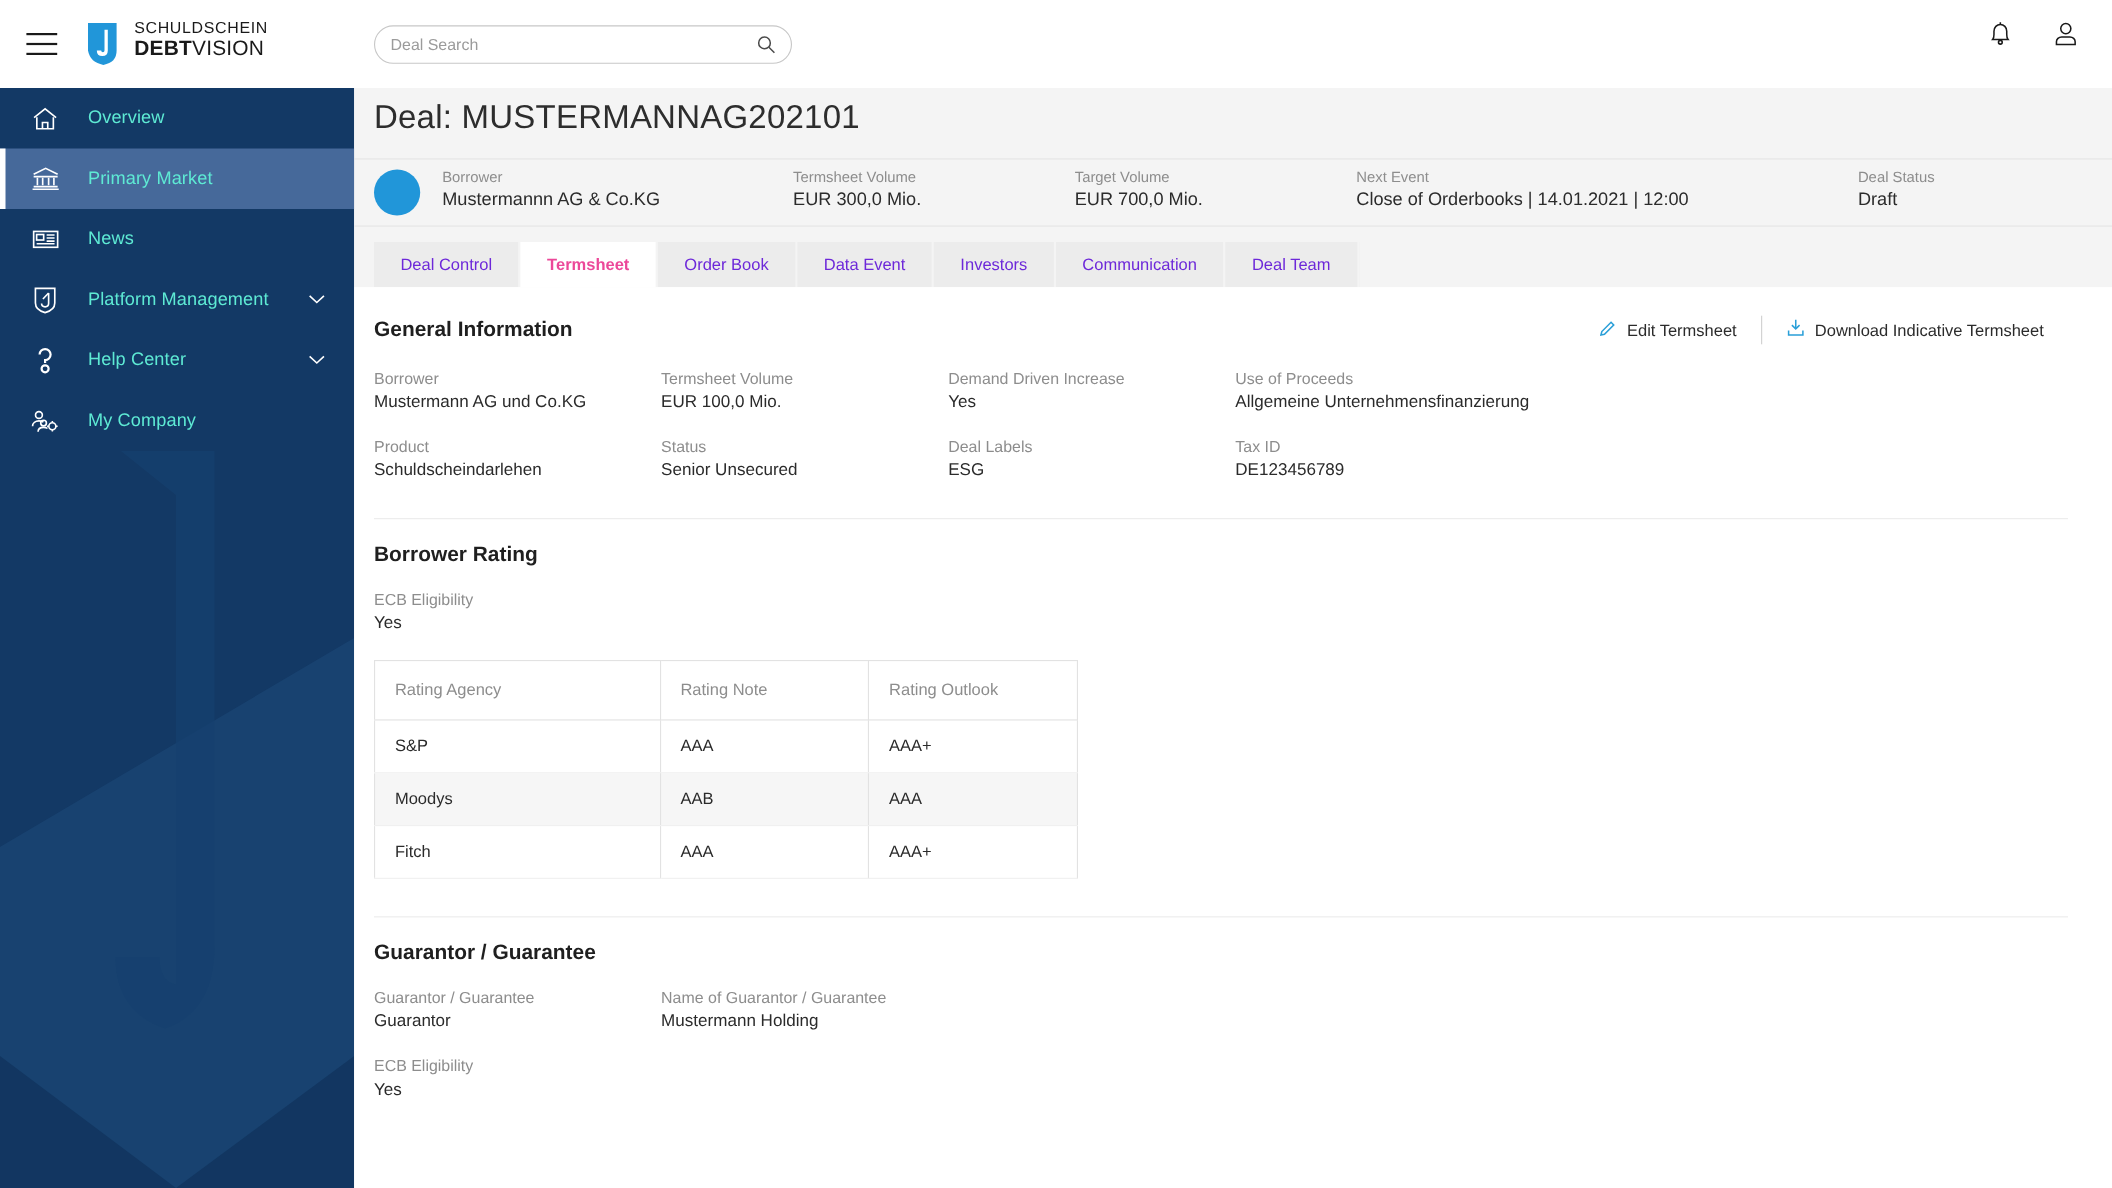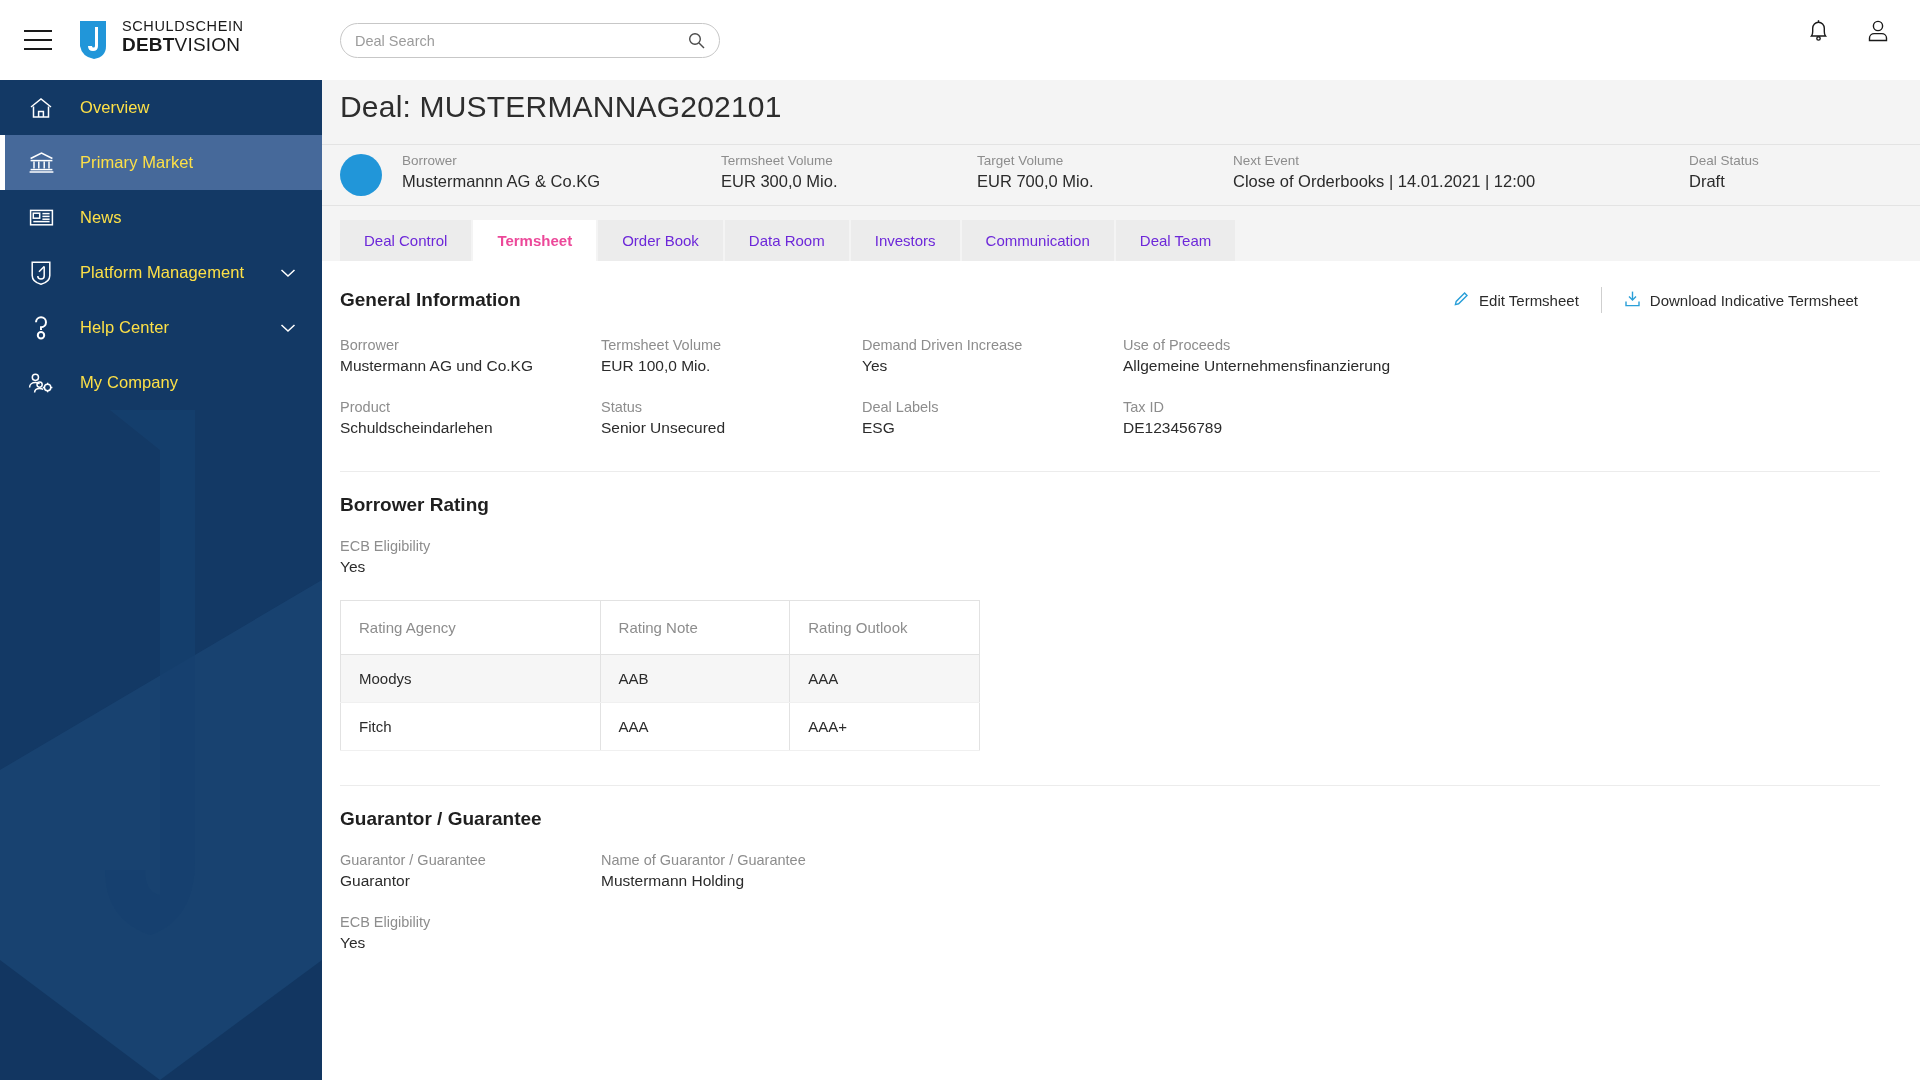--- a/index.html
+++ b/index.html
@@ -61,21 +61,21 @@
     position: absolute; top: 80px; left: 0;
     width: 322px; height: 1000px;
     background: #133965;
     overflow: hidden;
   }
   .sb-watermark { position: absolute; inset: 0; pointer-events: none; }
 
   .sb-items { position: relative; z-index: 2; }
   .sb-item {
     height: 55px; display: flex; align-items: center;
-    color: #fde047; cursor: pointer; position: relative;
+    color: #5eead4; cursor: pointer; position: relative;
   }
   .sb-item.active { background: #46699a; }
   .sb-item.active::before {
     content: ""; position: absolute; left: 0; top: 0;
     width: 5px; height: 100%; background: #ffffff;
   }
   .sb-icon {
     width: 34px; height: 28px; margin-left: 24px; margin-right: 22px;
     display: flex; align-items: center; justify-content: center;
   }
@@ -352,21 +352,21 @@
     <div class="sm-field" style="left:1367px;">
       <div class="sm-label">Deal Status</div>
       <div class="sm-value">Draft</div>
     </div>
   </div>
 
   <div class="tabs">
     <div class="tab">Deal Control</div>
     <div class="tab active">Termsheet</div>
     <div class="tab">Order Book</div>
-    <div class="tab">Data Room</div>
+    <div class="tab">Data Event</div>
     <div class="tab">Investors</div>
     <div class="tab">Communication</div>
     <div class="tab">Deal Team</div>
   </div>
 
   <div class="content">
 
     <div class="sec-head">
       <div class="sec-title">General Information</div>
       <div class="sec-actions">
@@ -444,20 +444,25 @@
             <col class="c3">
           </colgroup>
         <thead>
           <tr>
             <th>Rating Agency</th>
             <th>Rating Note</th>
             <th>Rating Outlook</th>
           </tr>
         </thead>
         <tbody>
+          <tr>
+            <td>S&amp;P</td>
+            <td>AAA</td>
+            <td>AAA+</td>
+          </tr>
           <tr class="alt">
             <td>Moodys</td>
             <td>AAB</td>
             <td>AAA</td>
           </tr>
           <tr>
             <td>Fitch</td>
             <td>AAA</td>
             <td>AAA+</td>
           </tr>

